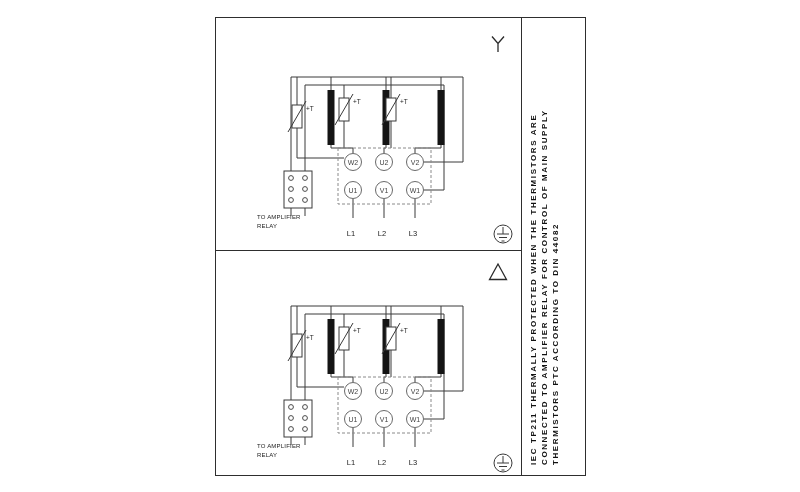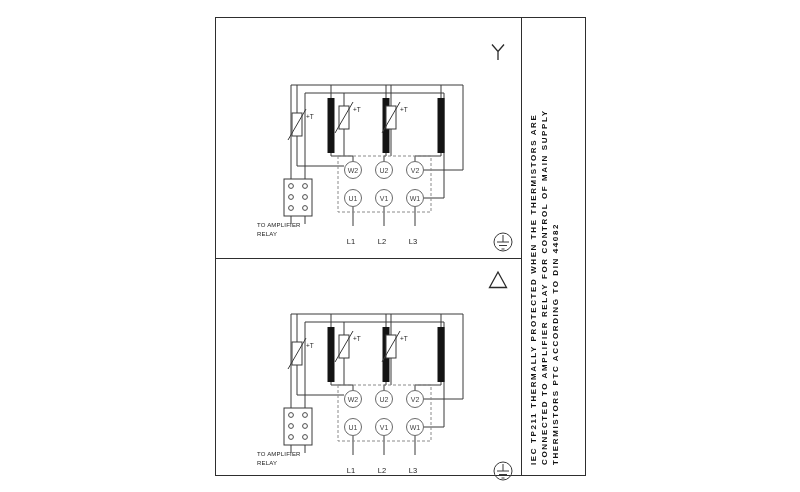--- a/index.html
+++ b/index.html
@@ -4,21 +4,21 @@
 <style>
   html,body{margin:0;padding:0;}
   body{
     width:800px;height:492px;background:#ffffff;position:relative;
     font-family:"Liberation Sans",sans-serif;color:#222;overflow:hidden;
   }
   .frame{
     position:absolute;left:215px;top:17px;width:369px;height:457px;
     border:1px solid #2e2e2e;background:#fff;
   }
-  .diagram-area{position:absolute;left:0;top:12px;width:305px;height:457px;}
+  .diagram-area{position:absolute;left:0;top:4px;width:305px;height:457px;}
   .panel{width:305px;height:228px;position:relative;}
   .panel.first{border-bottom:1px solid #2e2e2e;}
   .panel svg{display:block;}
   .side-strip{
     position:absolute;left:305px;top:0;width:63px;height:457px;
     border-left:1px solid #2e2e2e;overflow:hidden;
   }
   .side-text-rot{
     position:absolute;left:0;top:0;width:457px;height:63px;
     transform:rotate(-90deg) translateX(-457px);transform-origin:0 0;

